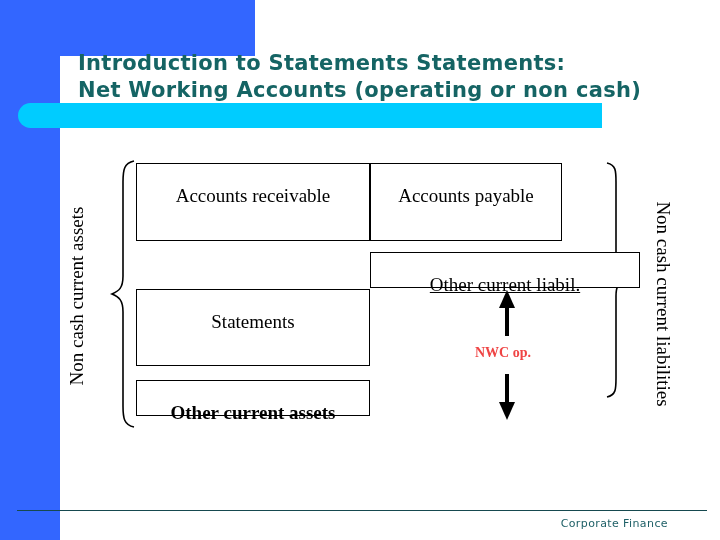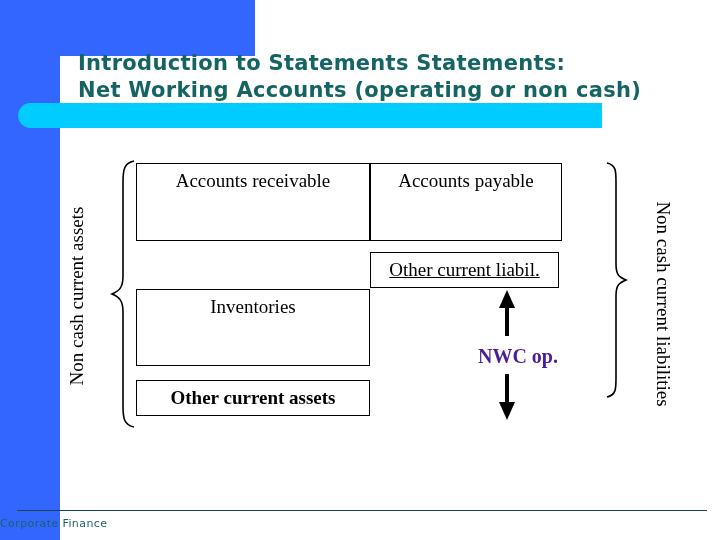--- a/index.html
+++ b/index.html
@@ -64,28 +64,28 @@
 
   .box {
     position: absolute;
     border: 1px solid #000000;
     background: #ffffff;
     box-sizing: border-box;
     font-family: "Liberation Serif", serif;
     font-size: 19px;
     color: #000000;
     text-align: center;
-    padding-top: 6px;
+    padding-top: 21px;
   }
 
   .box-ar   { left: 136px; top: 163px; width: 234px; height: 78px; }
   .box-inv  { left: 136px; top: 289px; width: 234px; height: 77px; }
   .box-oca  { left: 136px; top: 380px; width: 234px; height: 36px; font-weight: bold; }
   .box-ap   { left: 370px; top: 163px; width: 192px; height: 78px; }
-  .box-ocl  { left: 370px; top: 252px; width: 189px; height: 36px; text-decoration: underline; }
+  .box-ocl  { left: 370px; top: 252px; width: 270px; height: 36px; text-decoration: underline; }
 
   
   .vlabel {
     position: absolute;
     font-family: "Liberation Serif", serif;
     font-size: 19px;
     color: #000000;
     white-space: nowrap;
   }
   .vlabel-left {
@@ -105,39 +105,39 @@
   .brace { position: absolute; }
   .brace-left  { left: 108px; top: 158px; }
   .brace-right { left: 604px; top: 160px; }
 
   
   .arrow-svg { position: absolute; left: 494px; top: 290px; }
   .nwc-label {
     position: absolute;
     left: 448px; top: 345px;
     width: 110px;
-    text-align: right;
+    text-align: center;
     font-family: "Liberation Serif", serif;
     font-weight: bold;
-    font-size: 20px;
-    color: #4c1d95;
+    font-size: 14px;
+    color: #ef4444;
   }
 
   
   .footer-rule {
     position: absolute;
     left: 17px; top: 510px;
     width: 690px; height: 0;
     border-top: 1px solid #16494f;
   }
   .footer-text {
     position: absolute;
     left: 0; top: 517px;
     width: 668px;
-    text-align: left;
+    text-align: right;
     font-family: "DejaVu Sans", sans-serif;
     font-size: 11px;
     color: #1d5f66;
     letter-spacing: 0.4px;
   }
 </style>
 </head>
 <body>
 
 <div id="slide">
@@ -157,21 +157,21 @@
     </svg>
 
     <svg class="brace brace-right" width="26" height="240" viewBox="0 0 26 240">
       <path d="M3 3 C12 5 12 11 12 22 L12 104 C12 115 15 117 22 120 C15 123 12 125 12 136 L12 218 C12 229 12 235 3 237" fill="none" stroke="#000000" stroke-width="1.6"></path>
     </svg>
 
     <div class="vlabel vlabel-left">Non cash current assets</div>
     <div class="vlabel vlabel-right">Non cash current liabilities</div>
 
     <div class="box box-ar">Accounts receivable</div>
-    <div class="box box-inv">Inventories</div>
+    <div class="box box-inv">Statements</div>
     <div class="box box-oca">Other current assets</div>
 
     <div class="box box-ap">Accounts payable</div>
     <div class="box box-ocl">Other current liabil.</div>
 
     <svg class="arrow-svg" width="26" height="130" viewBox="0 0 26 130">
       <line x1="13" y1="14" x2="13" y2="46" stroke="#000000" stroke-width="4"></line>
       <polygon points="13,0 5,18 21,18" fill="#000000"></polygon>
       <line x1="13" y1="84" x2="13" y2="116" stroke="#000000" stroke-width="4"></line>
       <polygon points="13,130 5,112 21,112" fill="#000000"></polygon>

